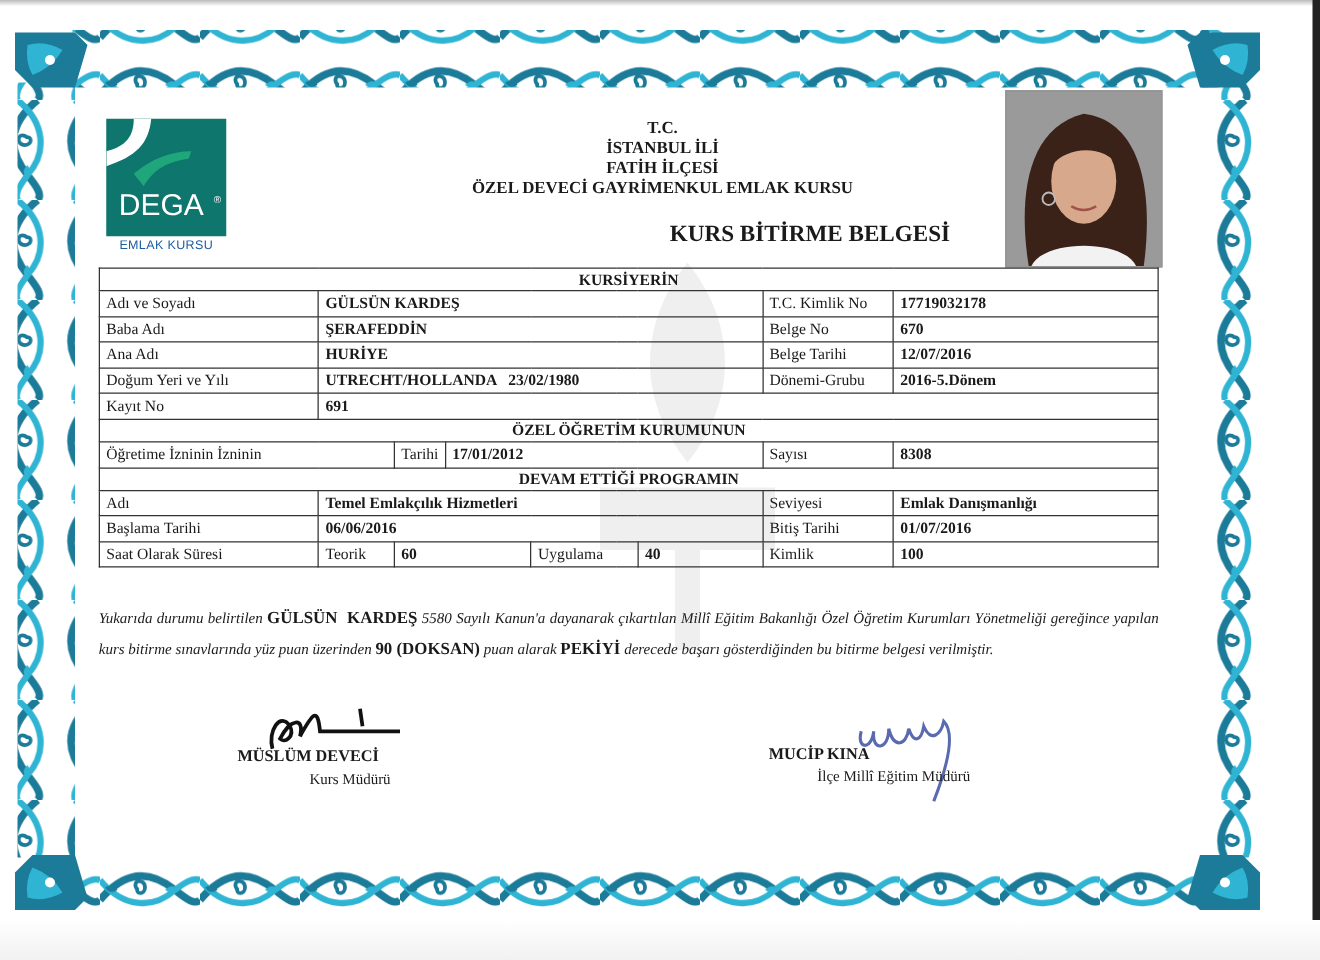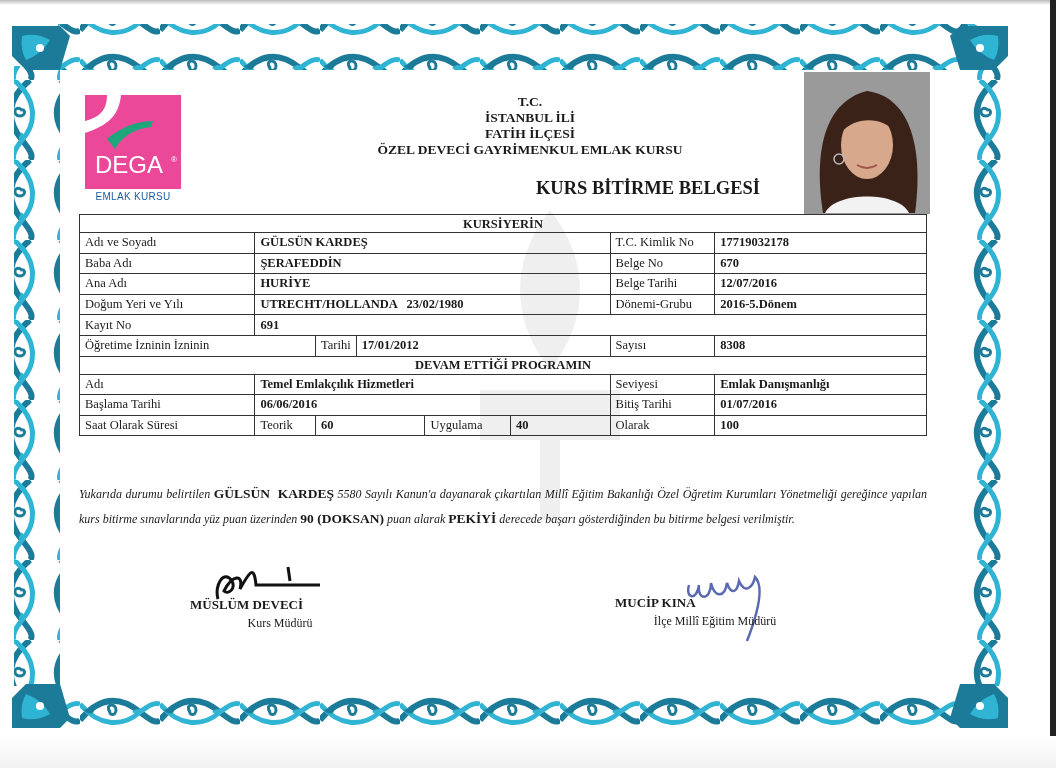--- a/index.html
+++ b/index.html
@@ -2,21 +2,21 @@
 <html><head>
 <meta charset="utf-8">
 <style>
   html,body{margin:0;padding:0;}
   body{width:1056px;height:768px;background:#fff;position:relative;overflow:hidden;font-family:"Liberation Serif",serif;color:#1a1a1a;}
   .page-edge{position:absolute;right:0;top:0;width:6px;height:768px;background:#222;}
   .top-shade{position:absolute;left:0;top:0;width:1056px;height:5px;background:linear-gradient(#bbb,#fff);}
   .bottom-shade{position:absolute;left:0;bottom:0;width:1056px;height:32px;background:linear-gradient(#fff,#f1f1f1);}
   svg.border{position:absolute;left:0;top:0;}
   .logo{position:absolute;left:85px;top:95px;width:96px;height:110px;}
-  .logo-box{position:absolute;left:0;top:0;width:96px;height:94px;background:#ec4899;overflow:hidden;}
+  .logo-box{position:absolute;left:0;top:0;width:96px;height:94px;background:#0f766e;overflow:hidden;}
   .logo-text{position:absolute;left:10px;top:56px;color:#fff;font-family:"Liberation Sans",sans-serif;font-size:24px;letter-spacing:0px;}
   .logo-reg{position:absolute;right:4px;top:60px;color:#fff;font-family:"Liberation Sans",sans-serif;font-size:8px;}
   .logo-sub{position:absolute;left:0;top:96px;width:96px;text-align:center;color:#1c5ea2;font-family:"Liberation Sans",sans-serif;font-size:10px;letter-spacing:0.3px;}
   .header{position:absolute;left:300px;top:94px;width:460px;text-align:center;font-weight:bold;}
   .header div{font-size:13.5px;line-height:16px;}
   .title{position:absolute;left:300px;top:178px;width:460px;text-align:right;font-weight:bold;font-size:18.5px;}
   .photo{position:absolute;left:804px;top:72px;width:124px;height:140px;background:#8c8c8c;overflow:hidden;border:1px solid #999;}
   .watermark{position:absolute;left:470px;top:200px;width:160px;height:330px;opacity:0.06;}
   table.cert{position:absolute;left:79px;top:214px;width:848px;border-collapse:collapse;font-size:12.5px;padding-left:40px;}
   table.cert td{border:1px solid #333;padding:0 5px;height:19.6px;line-height:19px;white-space:nowrap;}
@@ -156,20 +156,23 @@
     <td>Doğum Yeri ve Yılı</td>
     <td colspan="6" class="v" style="white-space:pre">UTRECHT/HOLLANDA   23/02/1980</td>
     <td>Dönemi-Grubu</td>
     <td class="v">2016-5.Dönem</td>
   </tr>
   <tr>
     <td>Kayıt No</td>
     <td colspan="8" class="v">691</td>
   </tr>
   <tr>
+    <td colspan="9" class="sect">ÖZEL ÖĞRETİM KURUMUNUN</td>
+  </tr>
+  <tr>
     <td colspan="2">Öğretime İzninin İzninin</td>
     <td colspan="1">Tarihi</td>
     <td colspan="4" class="v">17/01/2012</td>
     <td>Sayısı</td>
     <td class="v">8308</td>
   </tr>
   <tr>
     <td colspan="9" class="sect">DEVAM ETTİĞİ PROGRAMIN</td>
   </tr>
   <tr>
@@ -183,21 +186,21 @@
     <td colspan="6" class="v">06/06/2016</td>
     <td>Bitiş Tarihi</td>
     <td class="v">01/07/2016</td>
   </tr>
   <tr>
     <td>Saat Olarak Süresi</td>
     <td>Teorik</td>
     <td colspan="2" class="v">60</td>
     <td colspan="2">Uygulama</td>
     <td class="v">40</td>
-    <td>Olarak</td>
+    <td>Kimlik</td>
     <td class="v">100</td>
   </tr>
 </tbody>
   </table>
 
 <div class="para"><span>Yukarıda durumu belirtilen </span><b style="white-space:pre">GÜLSÜN  KARDEŞ</b><span> 5580 Sayılı Kanun'a dayanarak çıkartılan Millî Eğitim Bakanlığı Özel Öğretim Kurumları Yönetmeliği gereğince yapılan kurs bitirme sınavlarında yüz puan üzerinden </span><b>90 (DOKSAN)</b><span> puan alarak </span><b>PEKİYİ</b><span> derecede başarı gösterdiğinden bu bitirme belgesi verilmiştir.</span></div>
 
 <div class="sig1">
   <svg class="sig-ink" width="130" height="50" style="left:20px;top:0">
     <path d="M8 44 C4 30 14 14 22 26 C26 34 18 40 14 36 C22 20 34 18 30 34 C40 16 44 10 46 30 L110 30" fill="none" stroke="#111" stroke-width="3"></path>

